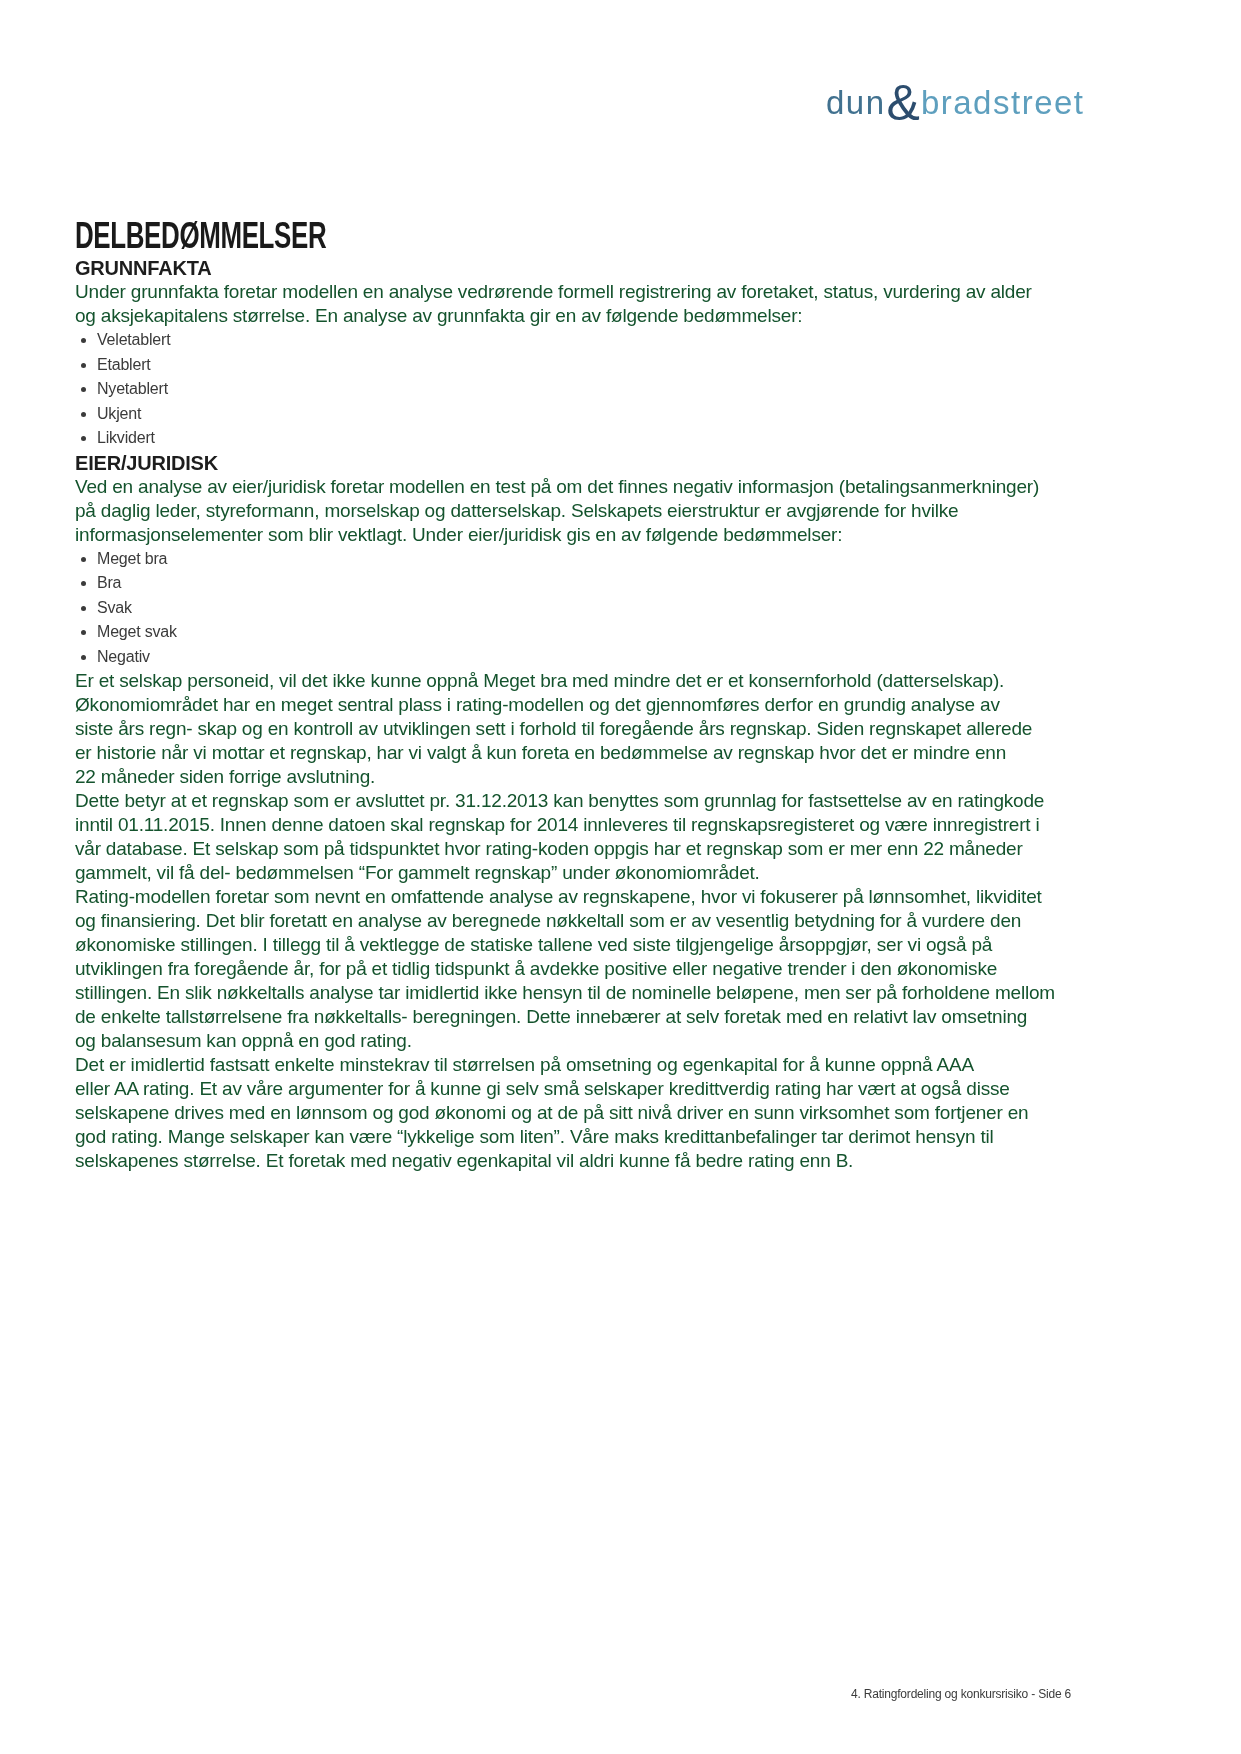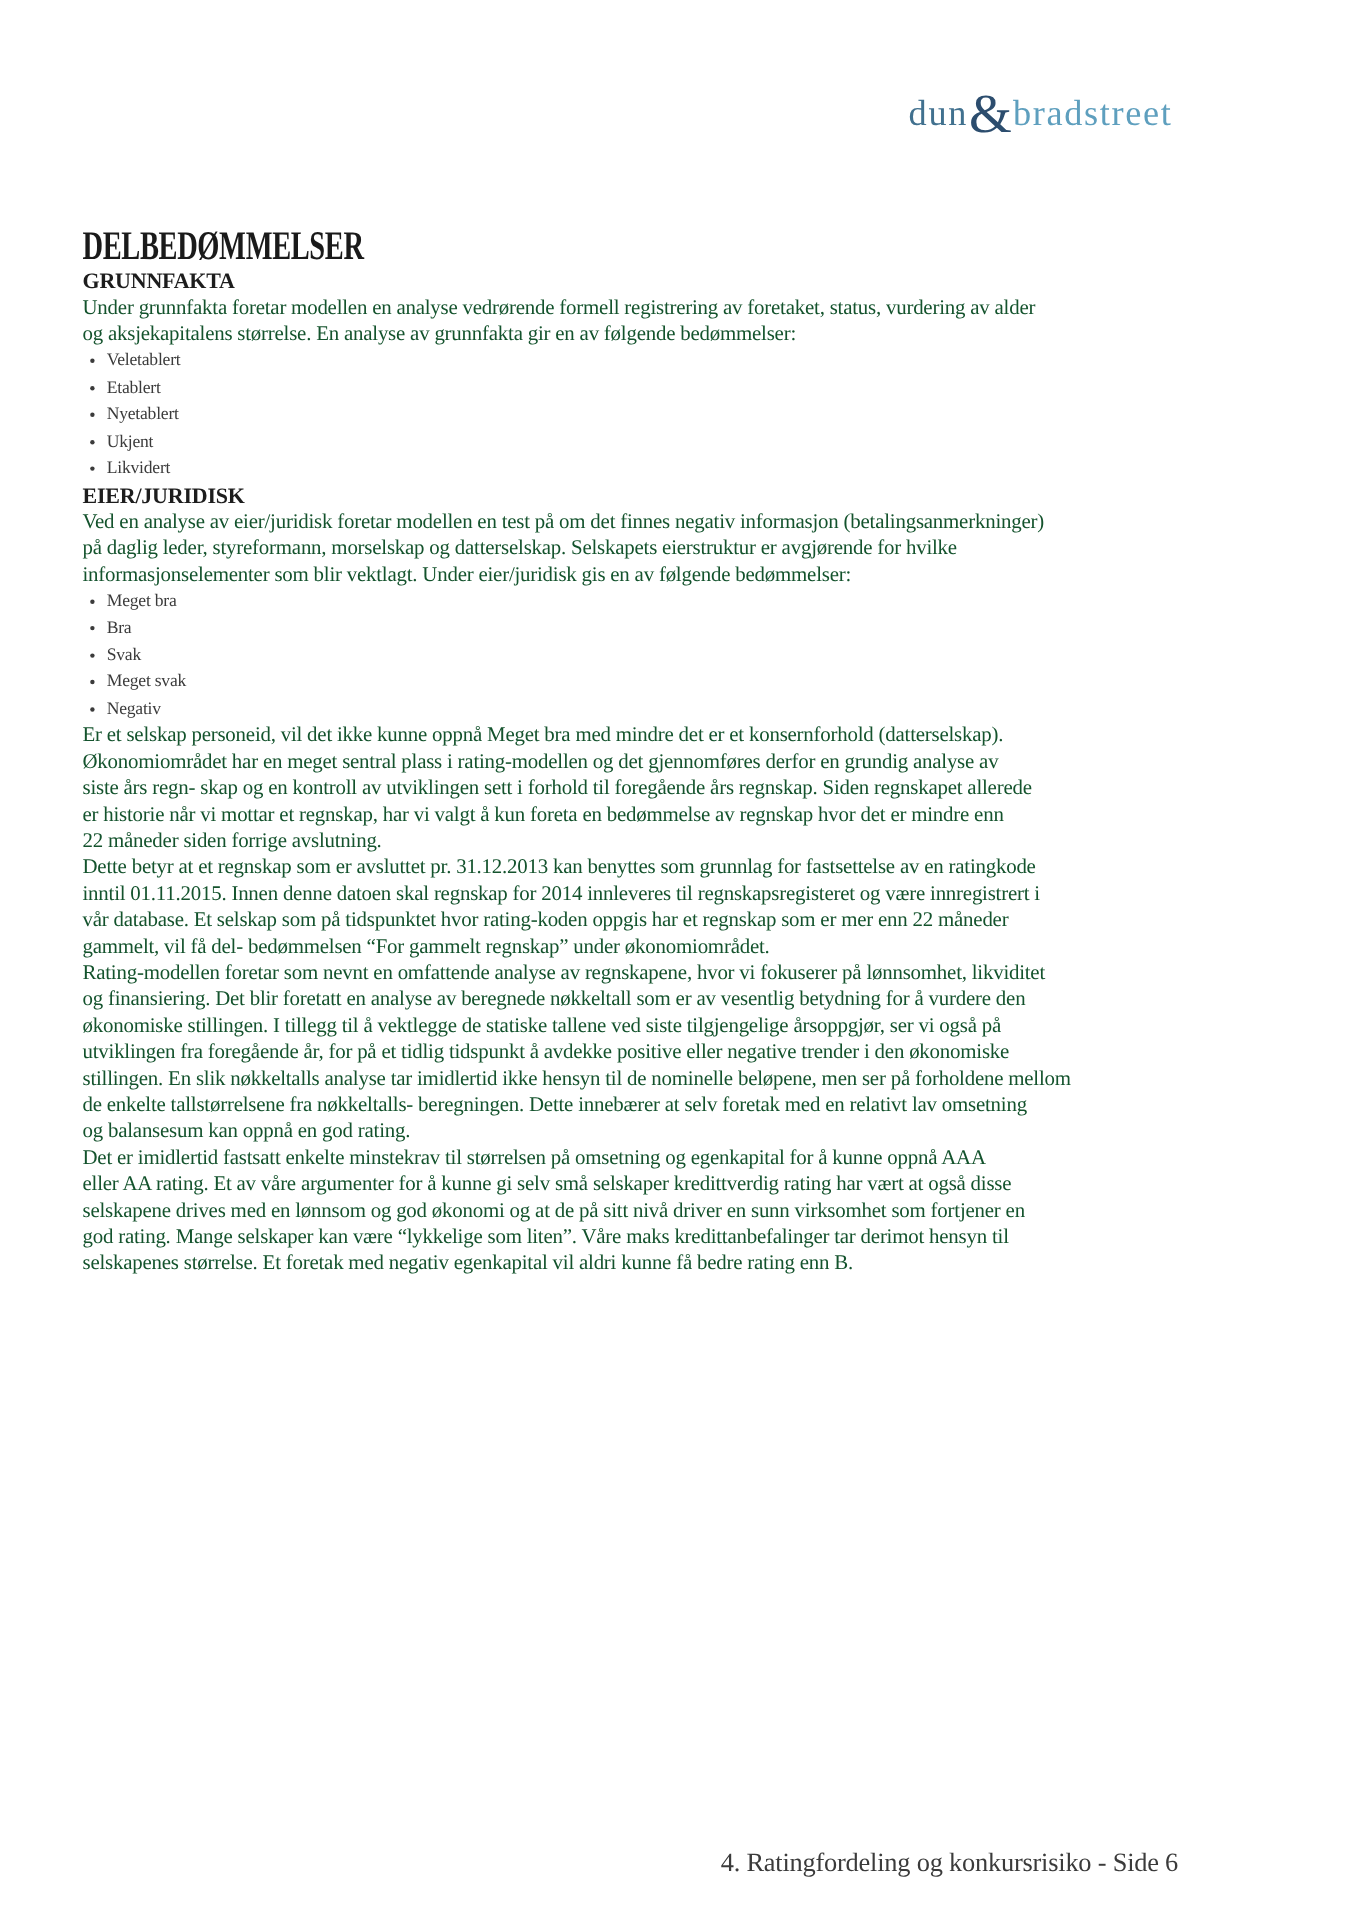--- a/index.html
+++ b/index.html
@@ -1,21 +1,21 @@
 <!DOCTYPE html>
 <html><head>
 <meta charset="utf-8">
 <style>
   html,body{margin:0;padding:0;background:#ffffff;}
   .page{
     position:relative;
     width:1241px;
     height:1754px;
     background:#ffffff;
-    font-family:Liberation Serif, serif;
+    font-family:Liberation Sans, sans-serif;
     overflow:hidden;
   }
 
   
   .logo{
     position:absolute;
     top:72px;
     left:826px;
     display:flex;
     align-items:baseline;
@@ -30,21 +30,21 @@
     position:relative;
     top:6px;
     margin:0 1px;
     letter-spacing:0;
   }
 
   
   .content{
     position:absolute;
     left:75px;
-    top:0;
+    top:12px;
     width:995px;
   }
   h1.doc-title{
     margin:204px 0 0 0;
     font-size:37px;
     line-height:40px;
     font-weight:700;
     letter-spacing:-0.5px;
     color:#1a1a1a;
     transform:scaleX(0.70);
@@ -90,21 +90,21 @@
   .mt-p1{margin-top:3px;}
   .mt-p2{margin-top:28px;}
   .mt-p3{margin-top:32px;}
   .mt-p4{margin-top:30px;}
 
   
   .footer{
     position:absolute;
     top:1682px;
     right:170px;
-    font-size:24px;
+    font-size:12px;
     line-height:24px;
     letter-spacing:-0.2px;
     color:#3b3b3b;
     white-space:pre;
   }
 </style>
 </head>
 <body>
 
 <div class="page">

